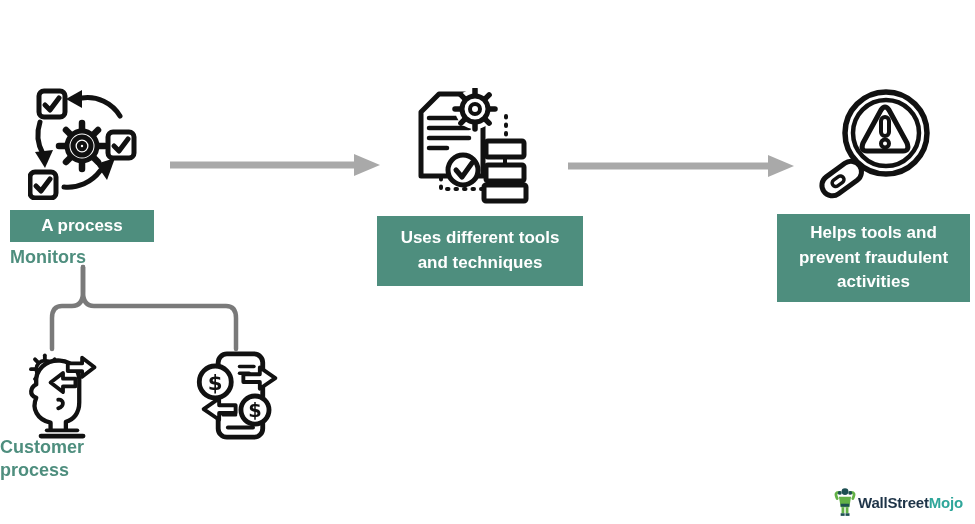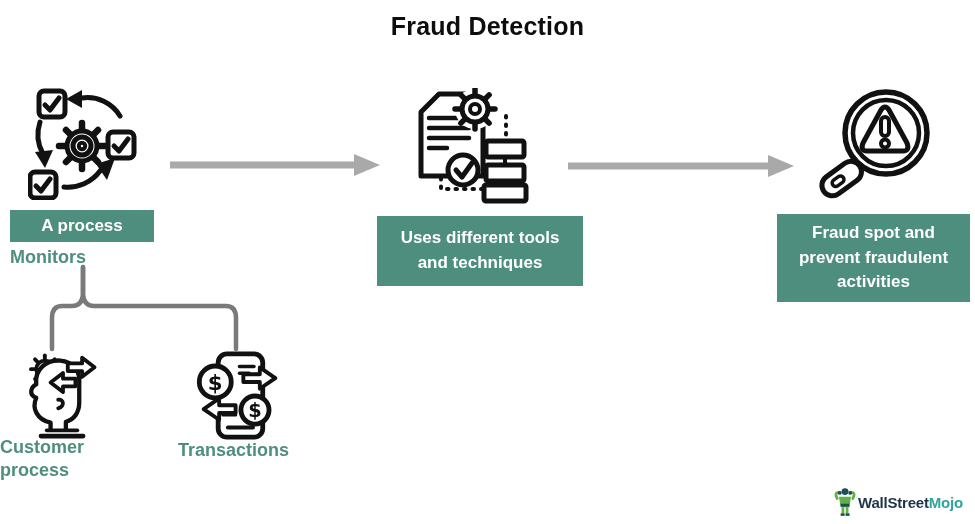--- a/index.html
+++ b/index.html
@@ -37,21 +37,20 @@
   .logo{position:absolute;right:12px;bottom:7px;display:flex;align-items:center;}
   .logo-text{font-size:15px;font-weight:800;letter-spacing:-0.2px;white-space:nowrap;}
   .logo-primary{color:var(--logo-navy);}
   .logo-secondary{color:var(--logo-teal);}
 </style>
 </head>
 <body>
 
 <div id="canvas">
 
-  <div class="title">Fraud Detection</div>
 
   <svg class="abs" style="left:28px;top:86px" width="110" height="114" viewBox="0 0 110 114">
 
     <g class="ink" stroke-width="6.5" stroke-linecap="round">
       <line x1="71" y1="60" x2="77" y2="60"></line>
         <line x1="66" y1="72" x2="70" y2="76"></line>
       <line x1="54" y1="77" x2="54" y2="83"></line>
         <line x1="42" y1="72" x2="38" y2="76"></line>
       <line x1="37" y1="60" x2="31" y2="60"></line>
         <line x1="42" y1="48" x2="38" y2="44"></line>
@@ -137,21 +136,20 @@
       <line x1="36" y1="80" x2="62" y2="80" stroke-width="4"></line>
     </g>
     <polygon class="ink-white" stroke-width="4" stroke-linejoin="round" points="52,25 69,25 69,18 85,29 69,40 69,33 52,33"></polygon>
     <polygon class="ink-white" stroke-width="4" stroke-linejoin="round" points="44,57 27,57 27,50 11,61 27,72 27,65 44,65"></polygon>
     <circle class="ink-white" cx="23" cy="33" r="16.5" stroke-width="5"></circle>
     <text x="23" y="41" text-anchor="middle" font-family="DejaVu Sans" font-weight="bold" font-size="22" fill="#111">$</text>
     <circle class="ink-white" cx="64" cy="62" r="14.5" stroke-width="5"></circle>
     <text x="64" y="69" text-anchor="middle" font-family="DejaVu Sans" font-weight="bold" font-size="20" fill="#111">$</text>
   </svg>
 
-  <div class="teal-label" style="left:178px;top:439px;width:125px">Transactions</div>
 
   <svg class="abs" style="left:413px;top:88px" width="119" height="116" viewBox="0 0 119 116">
     <path class="ink-white" stroke-width="5" stroke-linejoin="round" d="M8,24 L26,6 H70 V88 H8 Z"></path>
     <g class="ink" stroke-width="4.5" stroke-linecap="round">
       <line x1="16" y1="30" x2="56" y2="30"></line>
         <line x1="16" y1="40" x2="56" y2="40"></line>
       <line x1="16" y1="50" x2="56" y2="50"></line>
         <line x1="16" y1="60" x2="34" y2="60"></line>
     </g>
     <g class="ink" stroke-width="4" stroke-linecap="round" stroke-dasharray="1.5,7">
@@ -200,21 +198,21 @@
     <rect class="ink-white" x="2" y="86" width="44" height="21" rx="10.5" stroke-width="5" transform="rotate(-36 24 97)"></rect>
     <rect class="ink" x="13" y="93" width="13" height="7" rx="3.5" stroke-width="3.5" transform="rotate(-36 24 97)"></rect>
     <circle class="ink-white" cx="68" cy="51" r="41" stroke-width="5.5"></circle>
     <circle class="ink" cx="68" cy="51" r="33" stroke-width="4.5"></circle>
     <path class="ink" stroke-width="5" stroke-linejoin="round" d="M63,28 Q67,22 71,28 L89,61 Q92,69 85,69 H49 Q42,69 45,61 Z"></path>
     <rect class="ink" x="63" y="35" width="8" height="19" rx="4" stroke-width="4"></rect>
     <circle class="ink" cx="67" cy="61.5" r="4" stroke-width="4"></circle>
   </svg>
 
   <div class="teal-box" style="left:777px;top:214px;width:193px;height:88px">
-    <span>Fraud spot and prevent fraudulent activities</span>
+    <span>Helps tools and prevent fraudulent activities</span>
   </div>
 
   <div class="logo">
     <svg width="26" height="30" viewBox="0 0 30 34">
       <circle cx="15" cy="5" r="4" fill="#1d4f52"></circle>
       <path d="M6,13 Q2,5 9,6" stroke="#62b146" stroke-width="3.2" fill="none" stroke-linecap="round"></path>
       <path d="M24,13 Q28,5 21,6" stroke="#62b146" stroke-width="3.2" fill="none" stroke-linecap="round"></path>
       <circle cx="9" cy="6.5" r="2.2" fill="#1d4f52"></circle>
       <circle cx="21" cy="6.5" r="2.2" fill="#1d4f52"></circle>
       <path d="M8,11 H22 L20,23 H10 Z" fill="#62b146"></path>

